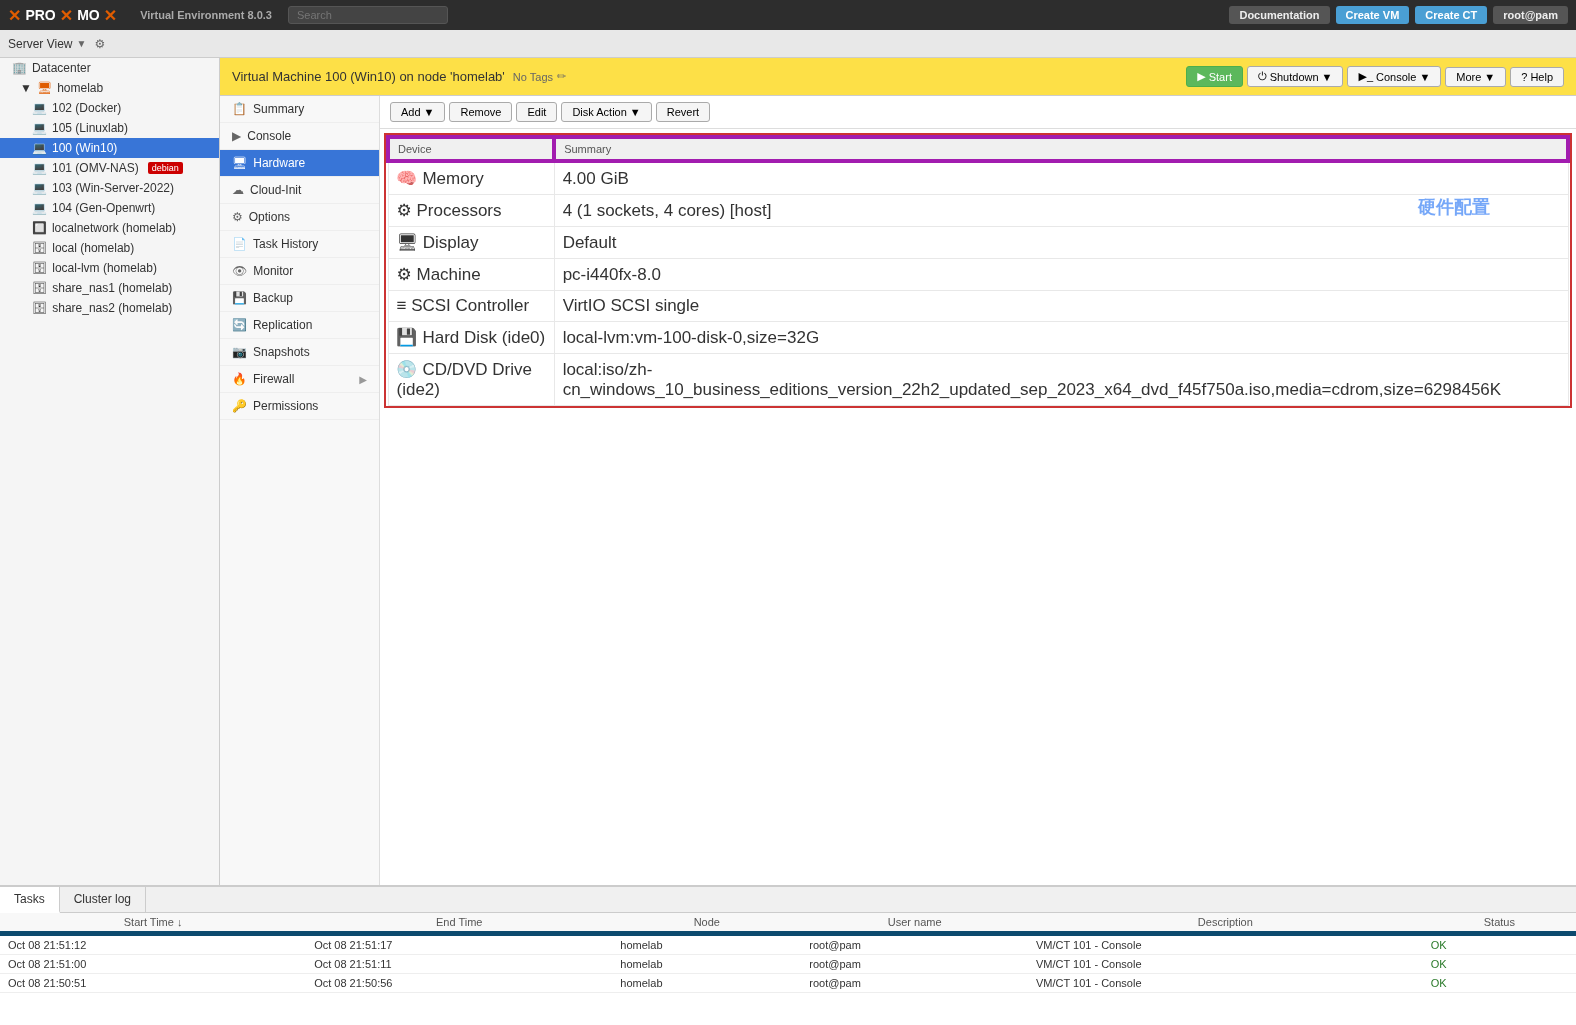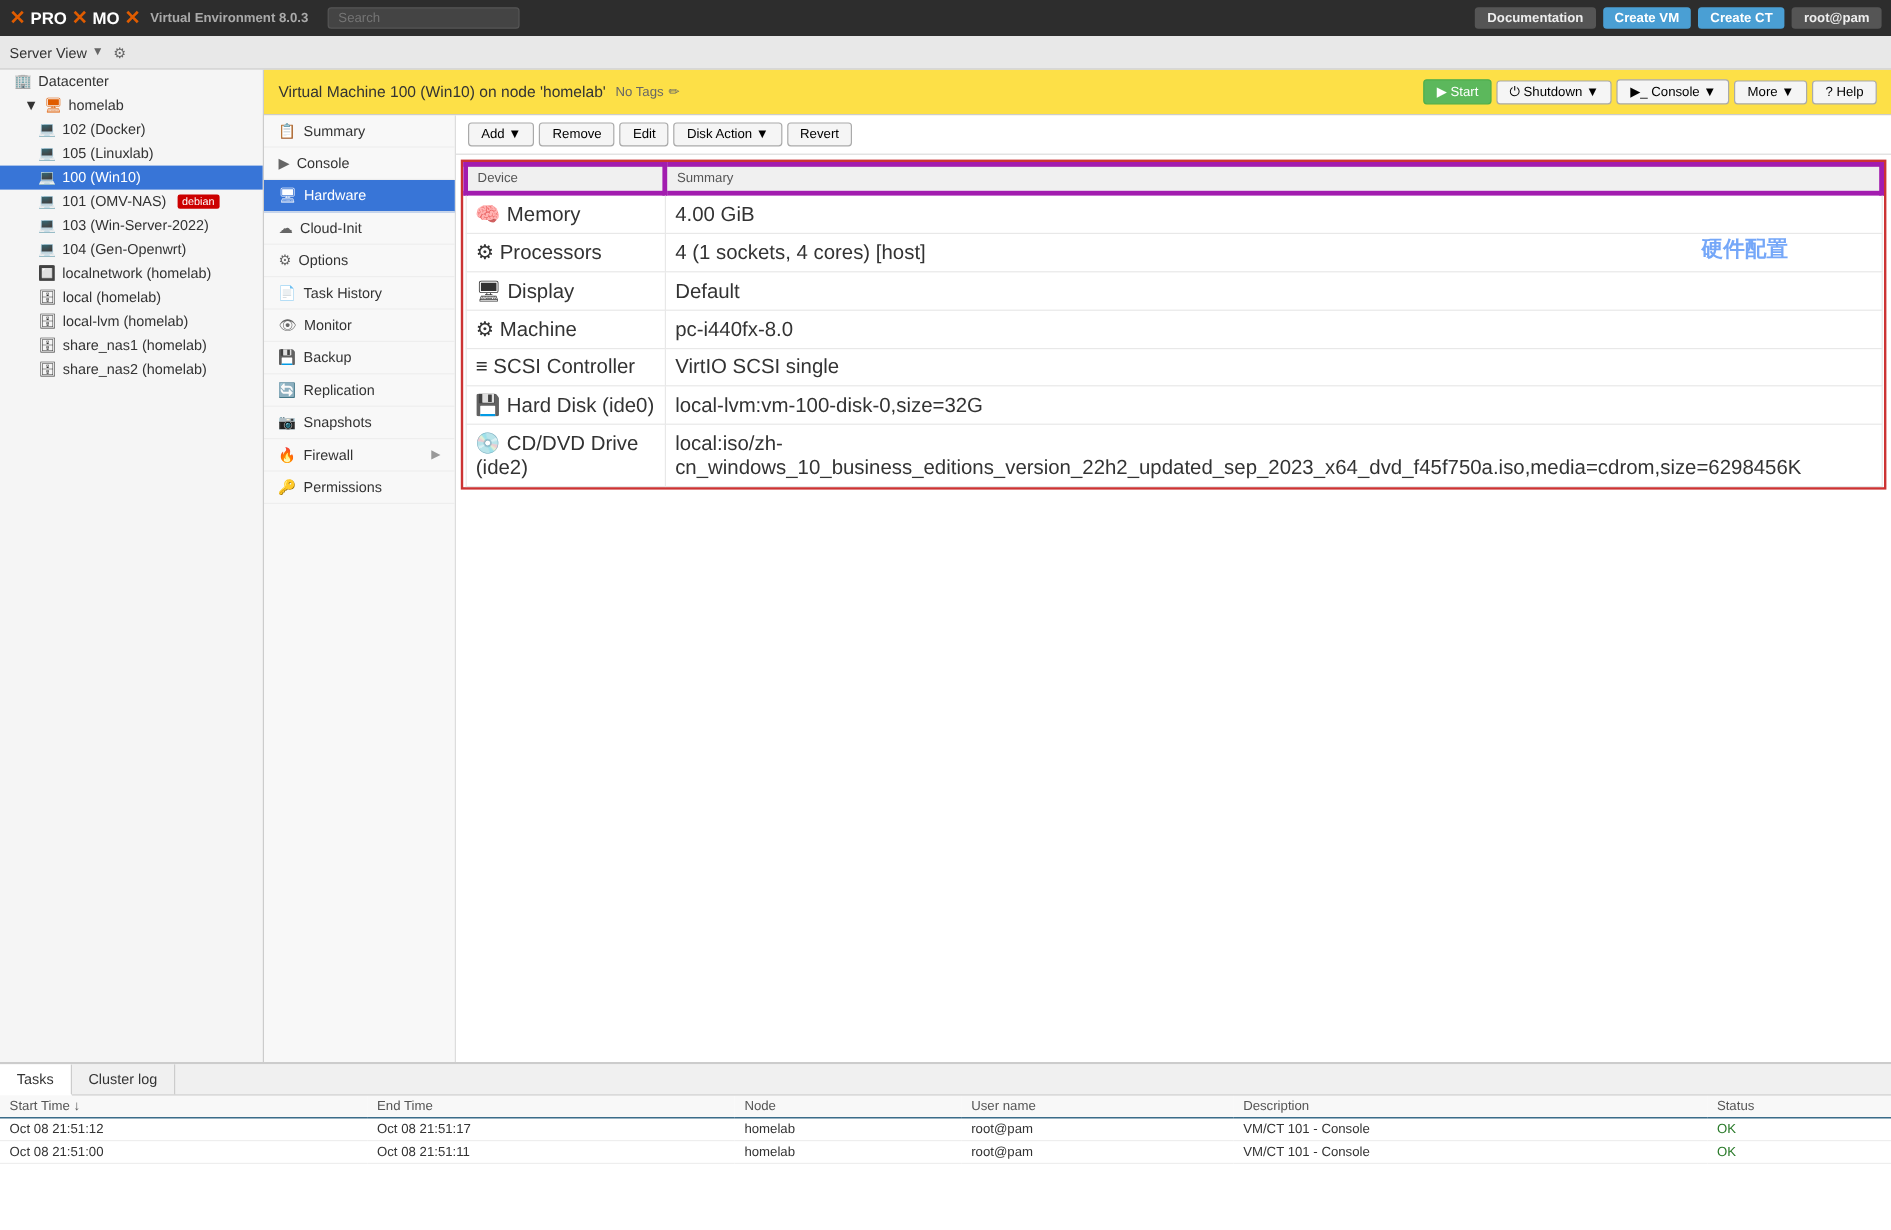--- a/index.html
+++ b/index.html
@@ -1,21 +1,21 @@
 <!DOCTYPE html>
 <html><head>
   <meta charset="utf-8">
   <style>
     * { box-sizing: border-box; margin: 0; padding: 0; }
     body { font-family: Arial, sans-serif; font-size: 12px; background: #f0f0f0; color: #333; height: 1025px; overflow: hidden; display: flex; flex-direction: column; }
 
     
     .topbar { background: #2d2d2d; height: 30px; display: flex; align-items: center; padding: 0 8px; gap: 8px; flex-shrink: 0; }
     .topbar-logo { display: flex; align-items: center; gap: 4px; color: white; font-weight: bold; font-size: 14px; }
-    .logo-ve { color: #aaa; font-size: 11px; margin-left: 4px; }
+    .logo-ve { color: #aaa; font-size: 11px; margin-left: 19px; }
     .topbar-search { margin-left: 8px; }
     .topbar-search input { padding: 2px 8px; border: 1px solid #555; background: #444; color: #eee; border-radius: 3px; width: 160px; font-size: 11px; }
     .topbar-right { margin-left: auto; display: flex; align-items: center; gap: 6px; }
     .topbar-btn { padding: 3px 10px; border-radius: 3px; border: none; cursor: pointer; font-size: 11px; font-weight: bold; }
     .btn-docs { background: #555; color: #eee; }
     .btn-createvm { background: #4a9fd4; color: white; }
     .btn-createct { background: #4a9fd4; color: white; }
     .btn-user { background: #555; color: #eee; }
 
     
@@ -70,21 +70,21 @@
     .watermark { position: absolute; color: #3b82f6; font-size: 18px; font-weight: bold; opacity: 0.7; pointer-events: none; }
     .hw-table-wrapper { position: relative; border: 2px solid #cc3333; margin: 4px; }
 
     
     .bottom-panel { height: 140px; border-top: 2px solid #ccc; background: white; display: flex; flex-direction: column; flex-shrink: 0; }
     .bottom-tabs { display: flex; border-bottom: 1px solid #ccc; background: #f0f0f0; }
     .btab { padding: 5px 14px; cursor: pointer; font-size: 12px; border-right: 1px solid #ccc; }
     .btab.active { background: white; border-bottom: 2px solid white; margin-bottom: -1px; }
     .bottom-table { flex: 1; overflow-y: auto; }
     .bottom-table table { width: 100%; border-collapse: collapse; }
-    .bottom-table th { background: #f8f8f8; border-bottom: 1px solid #0c4a6e; padding: 3px 8px; text-align: left; font-size: 11px; color: #555; font-weight: normal; }
+    .bottom-table th { background: #f8f8f8; border-bottom: 5px solid #0c4a6e; padding: 3px 8px; text-align: center; font-size: 11px; color: #555; font-weight: normal; }
     .bottom-table td { border-bottom: 1px solid #eee; padding: 3px 8px; font-size: 11px; }
     .status-ok { color: #2a7a2a; }
   </style>
 </head>
 <body>
 
 <div class="topbar">
   <div class="topbar-logo">
     <span style="color:#e05c00;font-weight:bold;font-size:16px;">✕</span>
     <span style="color:white;font-weight:bold;">PRO</span>
@@ -372,18 +372,26 @@
     <td class="status-ok">OK</td>
   </tr>
             <tr>
     <td>Oct 08 21:51:00</td>
     <td>Oct 08 21:51:11</td>
     <td>homelab</td>
     <td>root@pam</td>
     <td>VM/CT 101 - Console</td>
     <td class="status-ok">OK</td>
   </tr>
+            <tr>
+    <td>Oct 08 21:50:51</td>
+    <td>Oct 08 21:50:56</td>
+    <td>homelab</td>
+    <td>root@pam</td>
+    <td>VM/CT 101 - Console</td>
+    <td class="status-ok">OK</td>
+  </tr>
           </tbody>
       </table>
     </div>
   </div>
 
 </div>
 
 </body></html>

